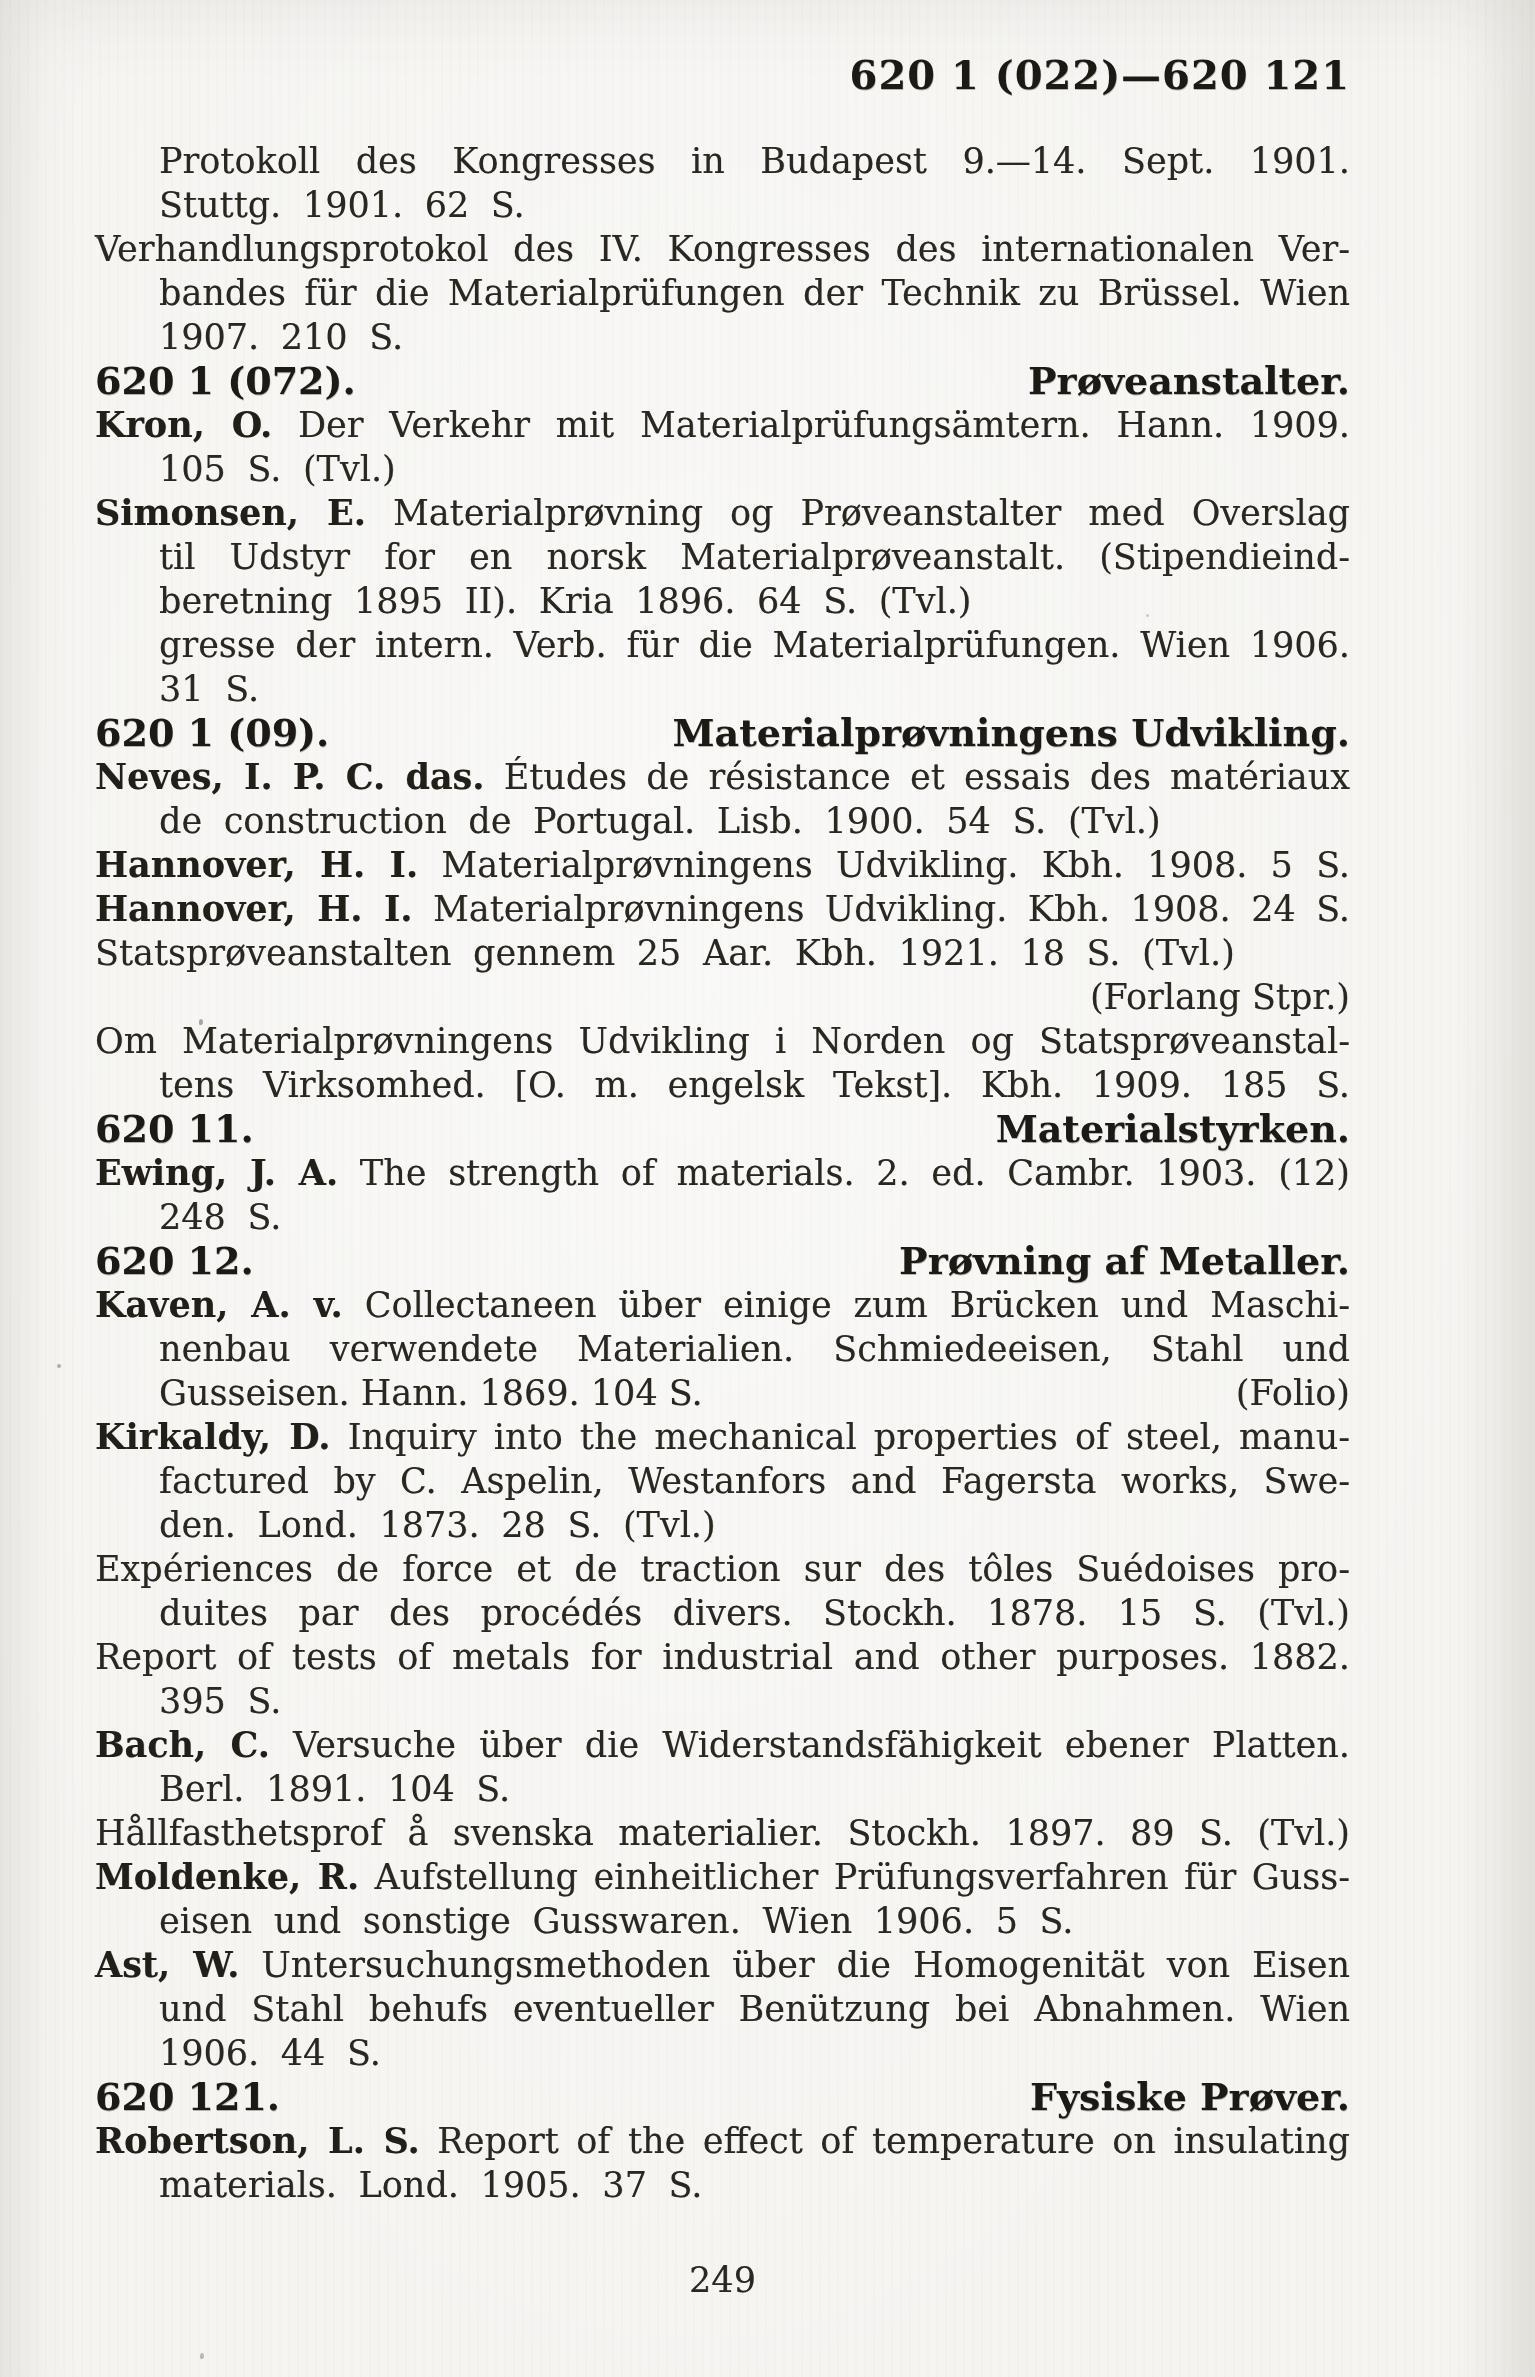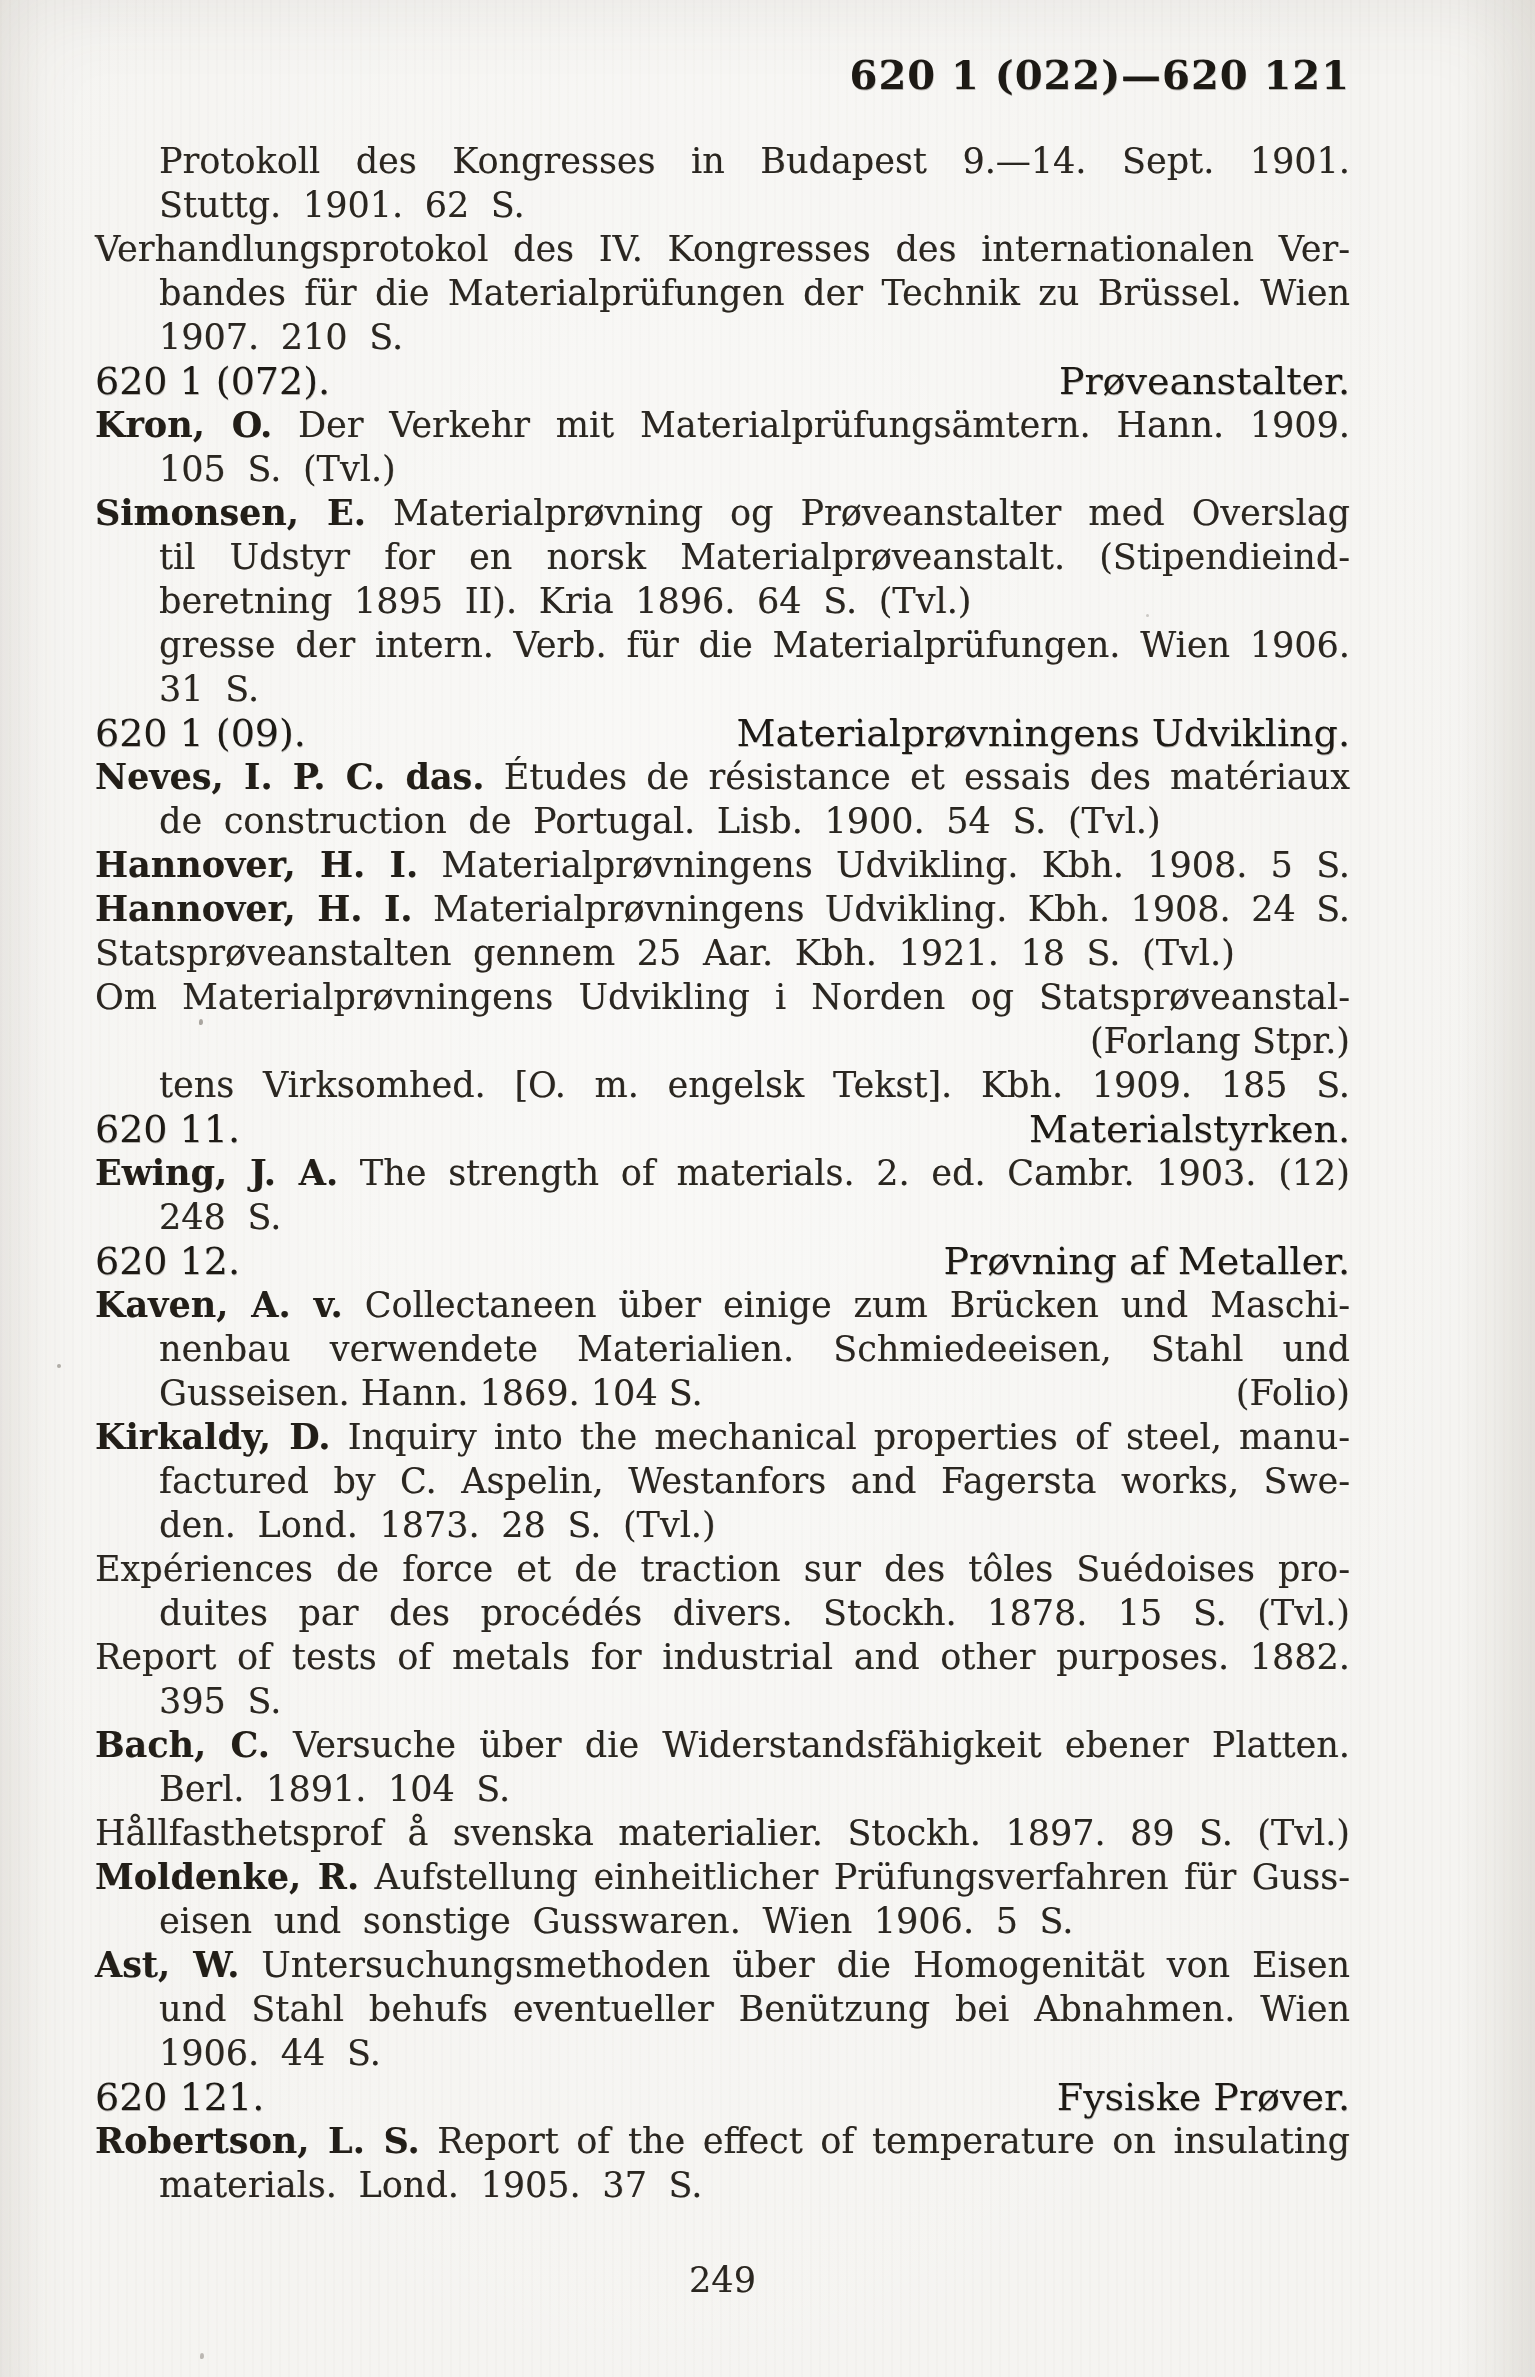--- a/index.html
+++ b/index.html
@@ -43,21 +43,21 @@
     text-shadow: 0.4px 0.4px 0 rgba(45,40,33,0.28), -0.2px 0 0 rgba(45,40,33,0.14);
   }
   .line { height: 44px; }
   .a-j { text-align: justify; text-align-last: justify; }
   .a-l { text-align: left; word-spacing: 0.30em; }
   .a-r { text-align: right; }
   .ind { padding-left: 64px; }
   .line b { font-weight: bold; color: #221e18; }
   .section {
     display: flex; justify-content: space-between; align-items: baseline;
-    font-weight: normal;
+    font-weight: bold;
     font-size: 38px;
     color: #1d1a15;
     text-shadow: 0.5px 0.5px 0 rgba(35,30,25,0.30);
     text-align: right;
   }
   .split { display: flex; justify-content: space-between; }
   .page-number {
     position: absolute;
     left: 95px; top: 2258px; width: 1255px;
     text-align: center;
@@ -100,22 +100,22 @@
       <div class="line a-l ind">31 S.</div>
       <div class="line section">
         <span class="section-code">620 1 (09).</span>
         <span class="section-title">Materialprøvningens Udvikling.</span>
       </div>
       <div class="line a-j"><b>Neves, I. P. C. das.</b> Études de résistance et essais des matériaux</div>
       <div class="line a-l ind">de construction de Portugal. Lisb. 1900. 54 S. (Tvl.)</div>
       <div class="line a-j"><b>Hannover, H. I.</b> Materialprøvningens Udvikling. Kbh. 1908. 5 S.</div>
       <div class="line a-j"><b>Hannover, H. I.</b> Materialprøvningens Udvikling. Kbh. 1908. 24 S.</div>
       <div class="line a-l">Statsprøveanstalten gennem 25 Aar. Kbh. 1921. 18 S. (Tvl.)</div>
+      <div class="line a-r">(Forlang Stpr.)</div>
       <div class="line a-j">Om Materialprøvningens Udvikling i Norden og Statsprøveanstal-</div>
-      <div class="line a-r">(Forlang Stpr.)</div>
       <div class="line a-j ind">tens Virksomhed. [O. m. engelsk Tekst]. Kbh. 1909. 185 S.</div>
       <div class="line section">
         <span class="section-code">620 11.</span>
         <span class="section-title">Materialstyrken.</span>
       </div>
       <div class="line a-j"><b>Ewing, J. A.</b> The strength of materials. 2. ed. Cambr. 1903. (12)</div>
       <div class="line a-l ind">248 S.</div>
       <div class="line section">
         <span class="section-code">620 12.</span>
         <span class="section-title">Prøvning af Metaller.</span>

